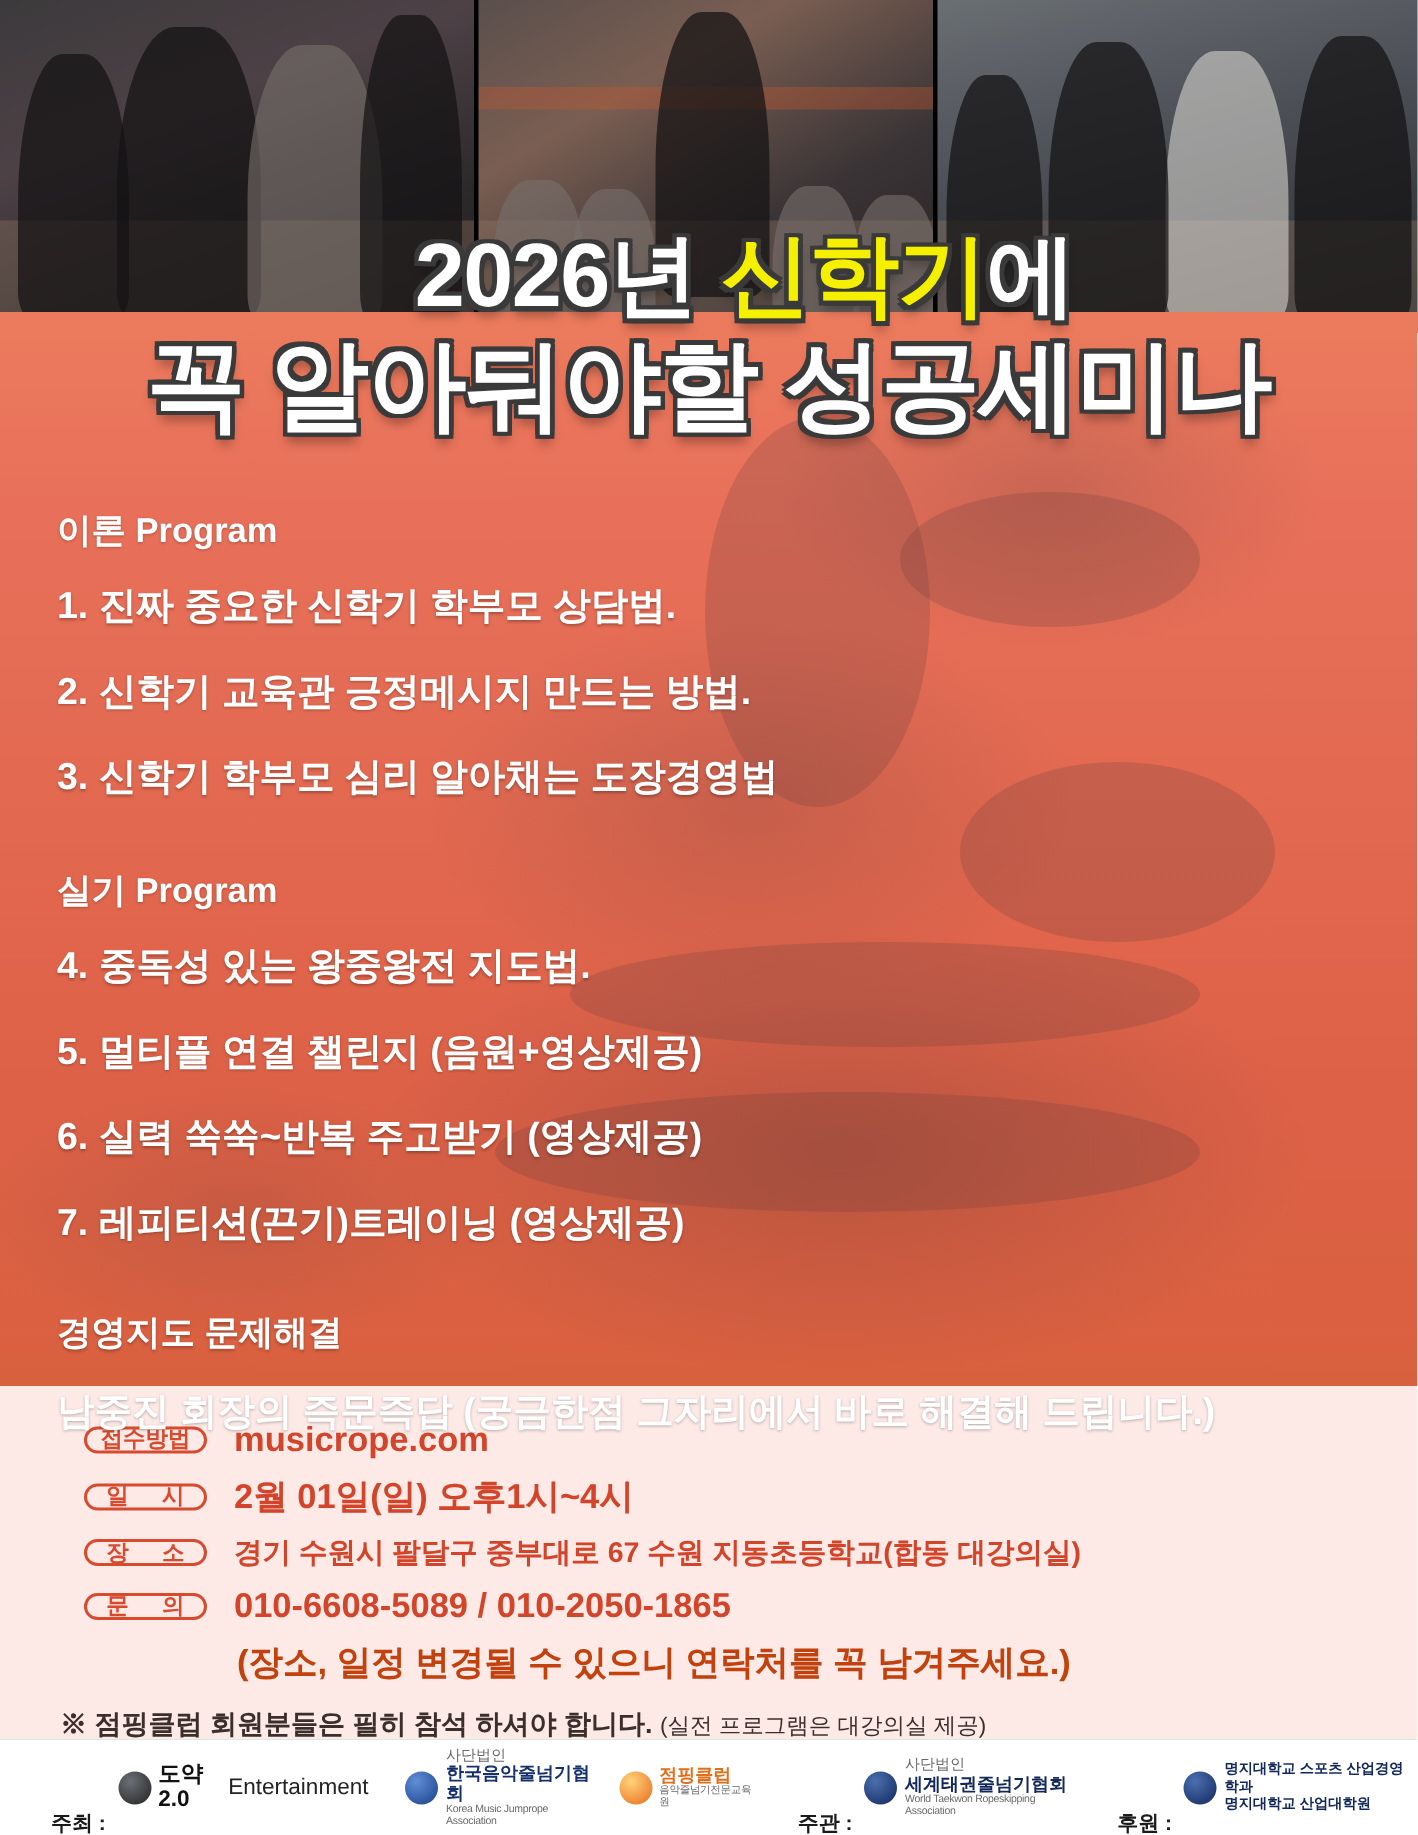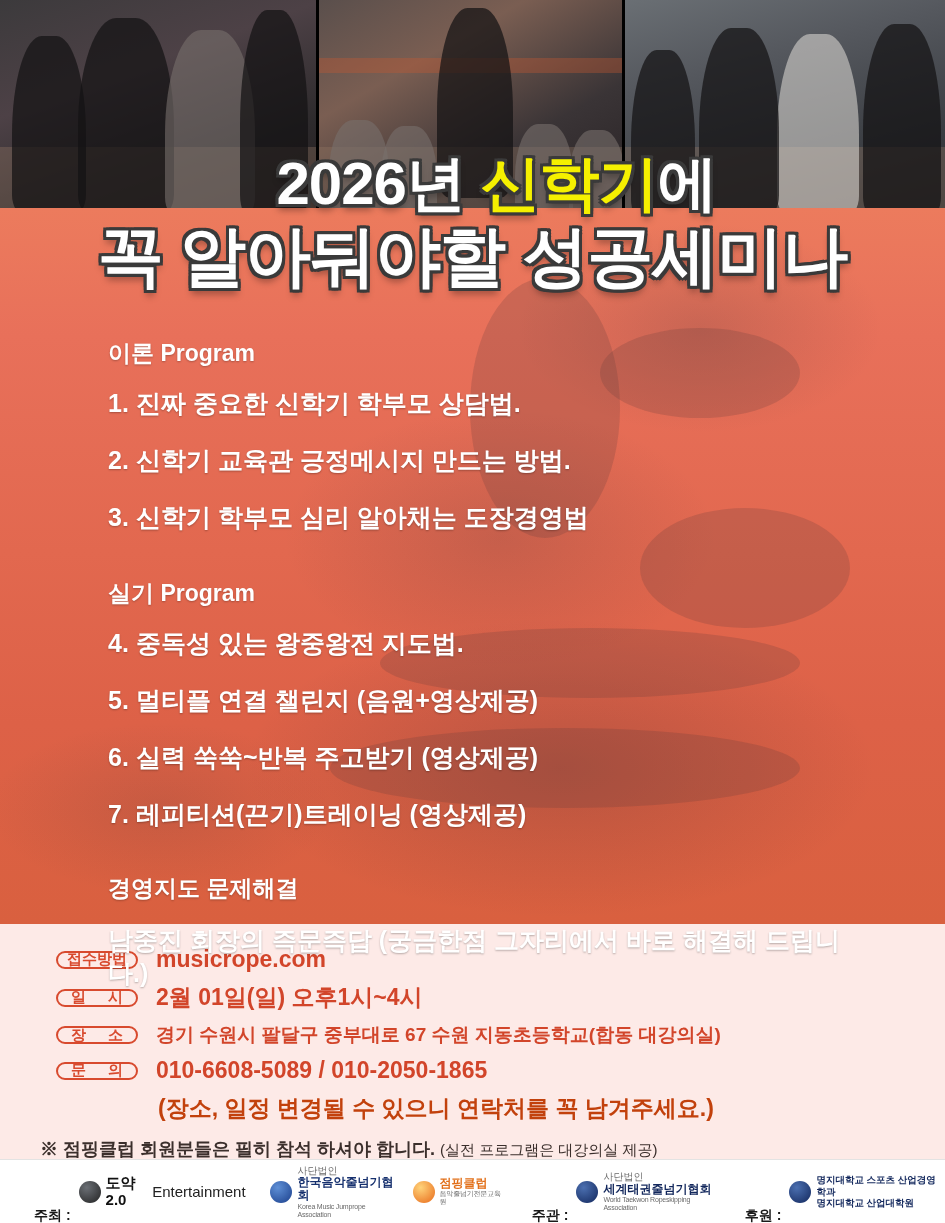--- a/index.html
+++ b/index.html
@@ -66,21 +66,21 @@
       -3px -3px 0 #3a3a3a, 3px -3px 0 #3a3a3a, -3px 3px 0 #3a3a3a, 3px 3px 0 #3a3a3a,
       0 6px 7px rgba(0,0,0,0.35);
   }
   .title-line.l1 { font-size: 60px; margin-left: 48px; }
   .title-line.l2 { font-size: 66px; margin-top: 6px; }
   .hl { color: #f5f000; }
 
   .content {
     position: absolute; top: 338px; left: 0; width: 945px;
     z-index: 5;
-    padding: 0 104px;
+    padding: 0 34px;
   }
   .sec-head {
     font-size: 23px; font-weight: bold; color: #ffffff;
     margin: 0 0 6px 4px;
     text-shadow: 0 1px 2px rgba(0,0,0,0.25);
   }
   .sec-head.mt { margin-top: 32px; }
   .sec-head.mt2 { margin-top: 30px; }
   .item {
     font-size: 25px; font-weight: bold; color: #ffffff;

